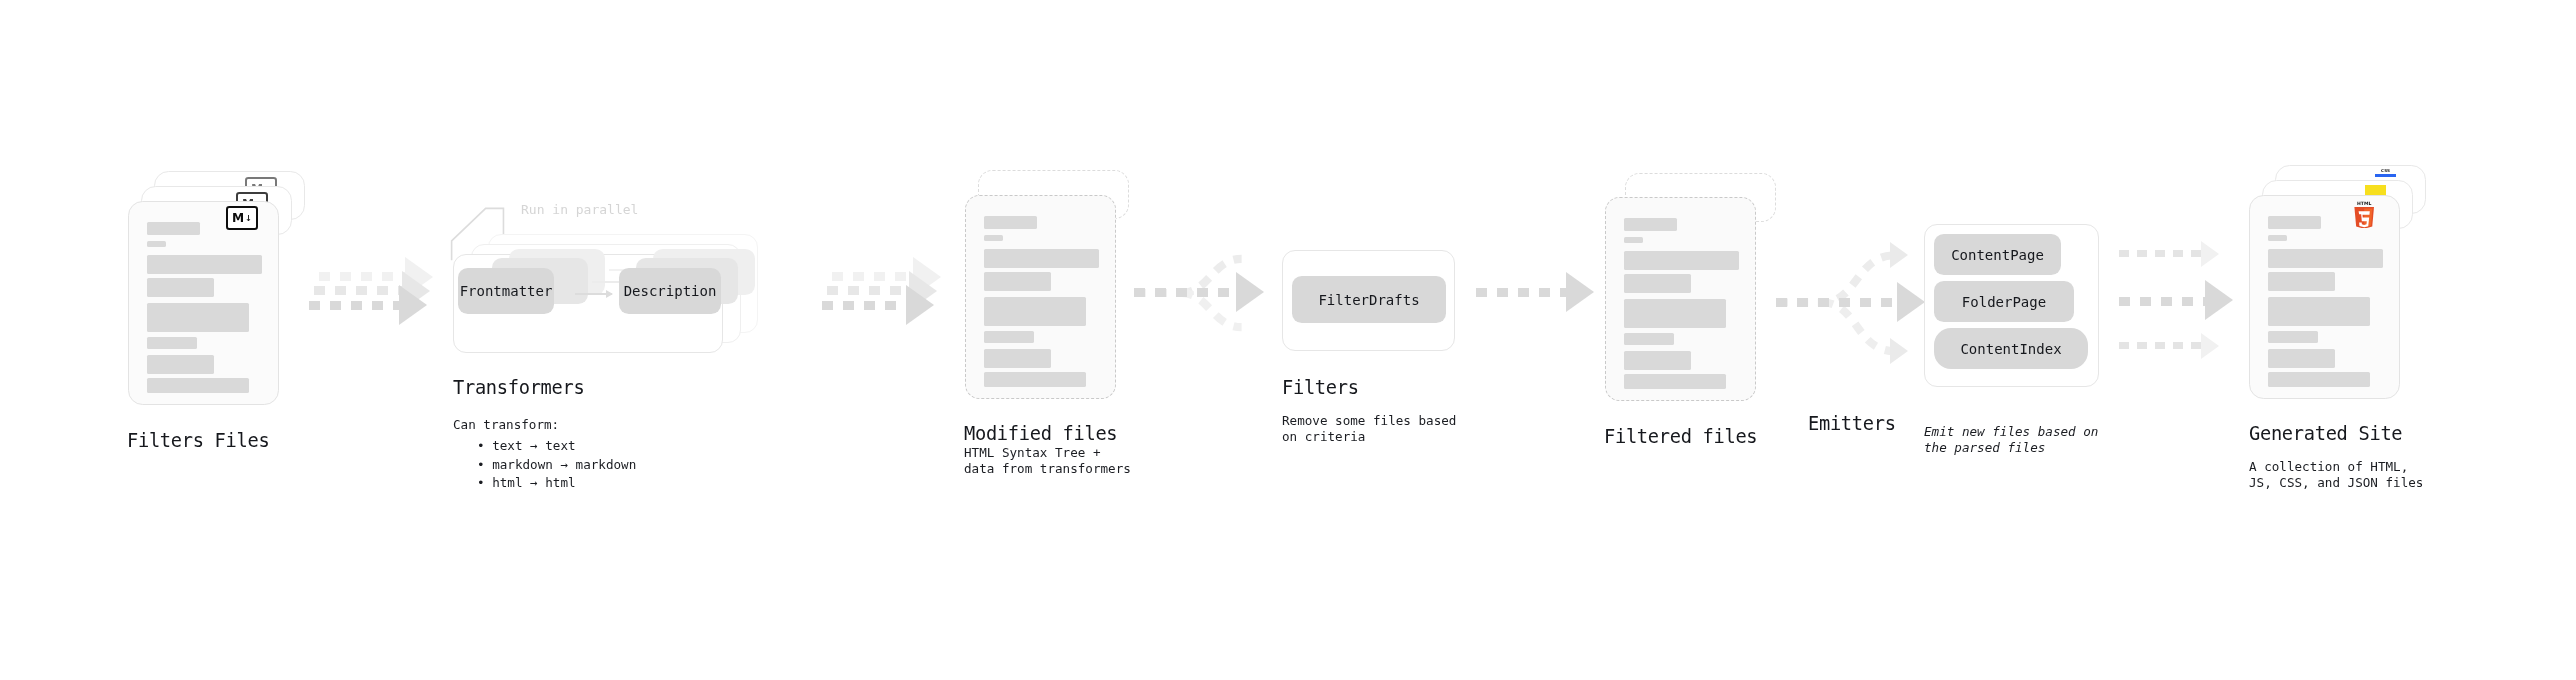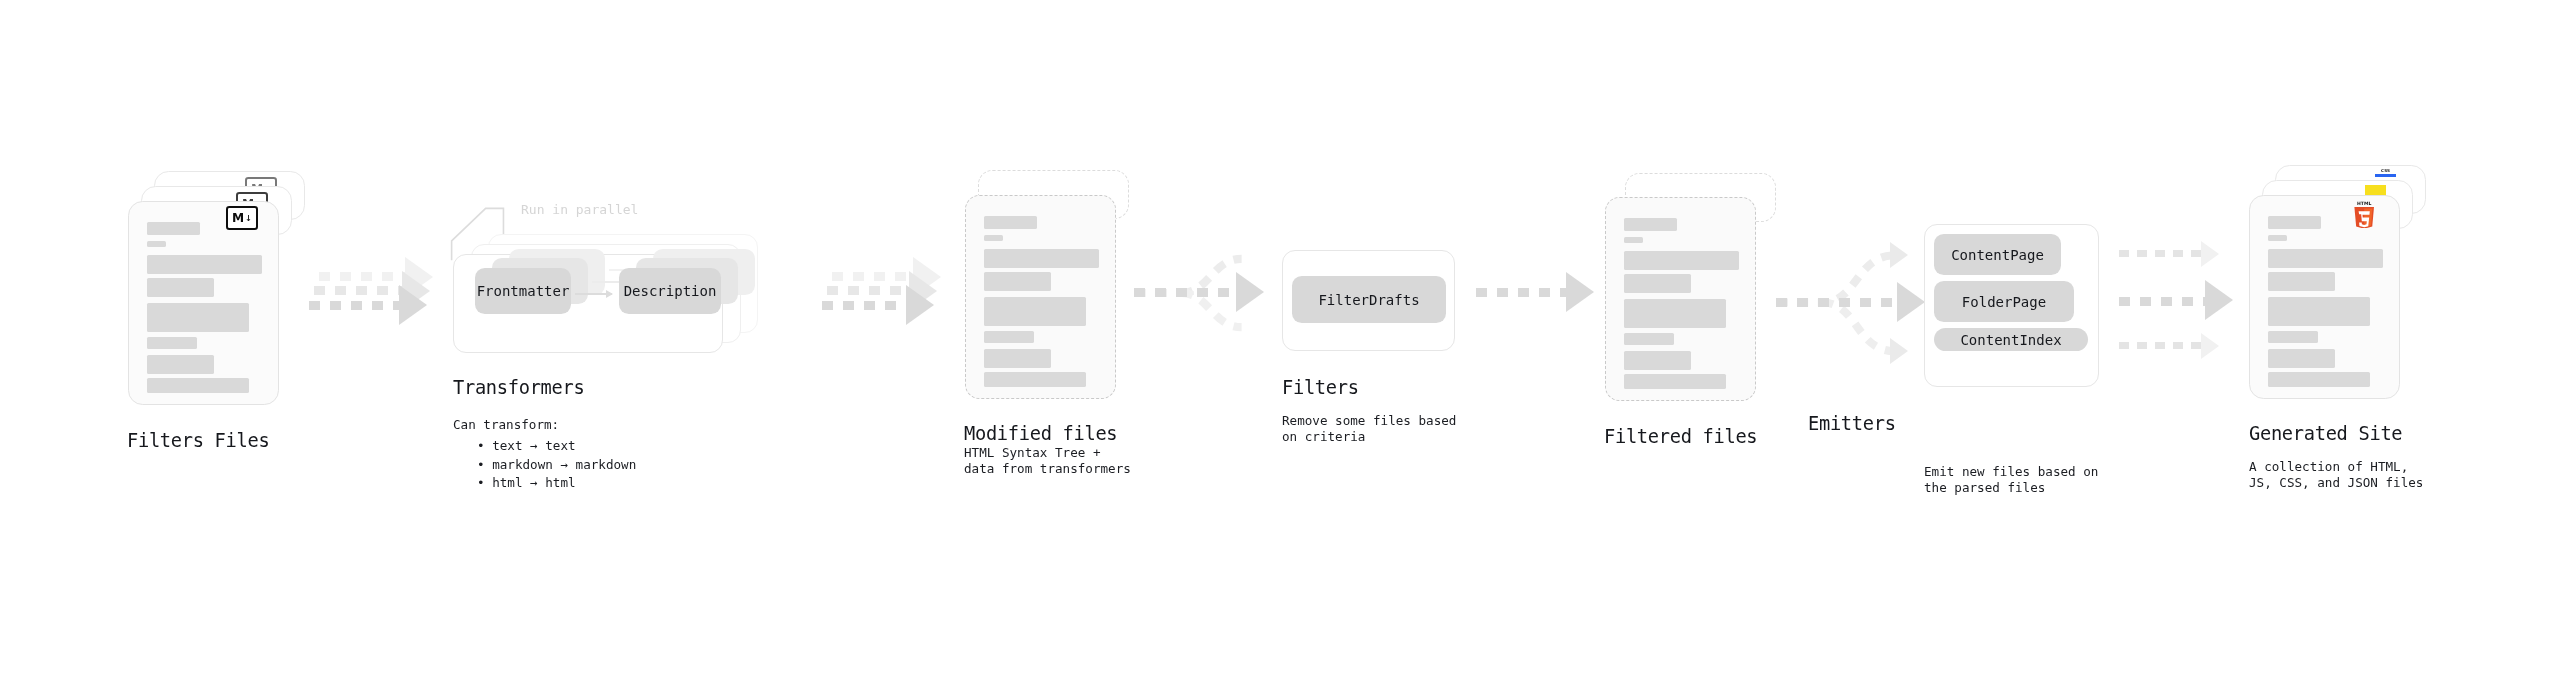--- a/index.html
+++ b/index.html
@@ -145,21 +145,21 @@
     <div class="groupbox" style="left:453px;top:254px;width:270px;height:99px;"></div>
 
     <div class="pill l2" style="left:509px;top:249px;width:96px;height:46px;"></div>
     <div class="pill l2" style="left:653px;top:249px;width:102px;height:46px;"></div>
     <div class="mini-arrow l2" style="left:609px;top:269px;width:37px;"></div>
 
     <div class="pill l1" style="left:492px;top:258px;width:96px;height:46px;"></div>
     <div class="pill l1" style="left:636px;top:258px;width:102px;height:46px;"></div>
     <div class="mini-arrow l1" style="left:592px;top:281px;width:37px;"></div>
 
-    <div class="pill" style="left:475px;top:268px;width:96px;height:46px;text-align:right;">
+    <div class="pill" style="left:458px;top:268px;width:96px;height:46px;text-align:right;">
       <span>Frontmatter</span>
     </div>
     <div class="mini-arrow" style="left:575px;top:293px;width:37px;"></div>
     <div class="pill" style="left:619px;top:268px;width:102px;height:46px;">
       <span>Description</span>
     </div>
 
     <div class="stage-title" style="left:453px;top:377px;">Transformers</div>
     <div class="stage-sub" style="left:453px;top:417px;">Can transform:</div>
     <div class="bullet-list" style="left:465px;top:437px;margin-left:12px;">
@@ -246,25 +246,25 @@
   </div>
 
   <div>
     <div class="groupbox" style="left:1924px;top:224px;width:175px;height:163px;"></div>
     <div class="pill" style="left:1934px;top:234px;width:127px;height:41px;">
       <span>ContentPage</span>
     </div>
     <div class="pill" style="left:1934px;top:281px;width:140px;height:41px;">
       <span>FolderPage</span>
     </div>
-    <div class="pill" style="left:1934px;top:328px;width:154px;height:23px;border-radius:17px;">
+    <div class="pill" style="left:1934px;top:328px;width:154px;height:41px;border-radius:17px;">
       <span>ContentIndex</span>
     </div>
     <div class="stage-title" style="left:1808px;top:413px;">Emitters</div>
-    <div class="stage-sub" style="left:1924px;top:464px;">Emit new files based on
+    <div class="stage-sub" style="left:1924px;top:424px;font-style:italic;">Emit new files based on
 the parsed files</div>
   </div>
 
   <div class="flowarrow">
     <div class="dashline thin f2" style="left:2119px;top:250px;width:85px;"></div>
     <div class="head sm" style="left:2201px;top:241px;border-left-color:#f1f1f1;"></div>
     <div class="dashline" style="left:2119px;top:297px;width:89px;"></div>
     <div class="head" style="left:2205px;top:280px;"></div>
     <div class="dashline thin f2" style="left:2119px;top:342px;width:85px;"></div>
     <div class="head sm" style="left:2201px;top:333px;border-left-color:#f1f1f1;"></div>

